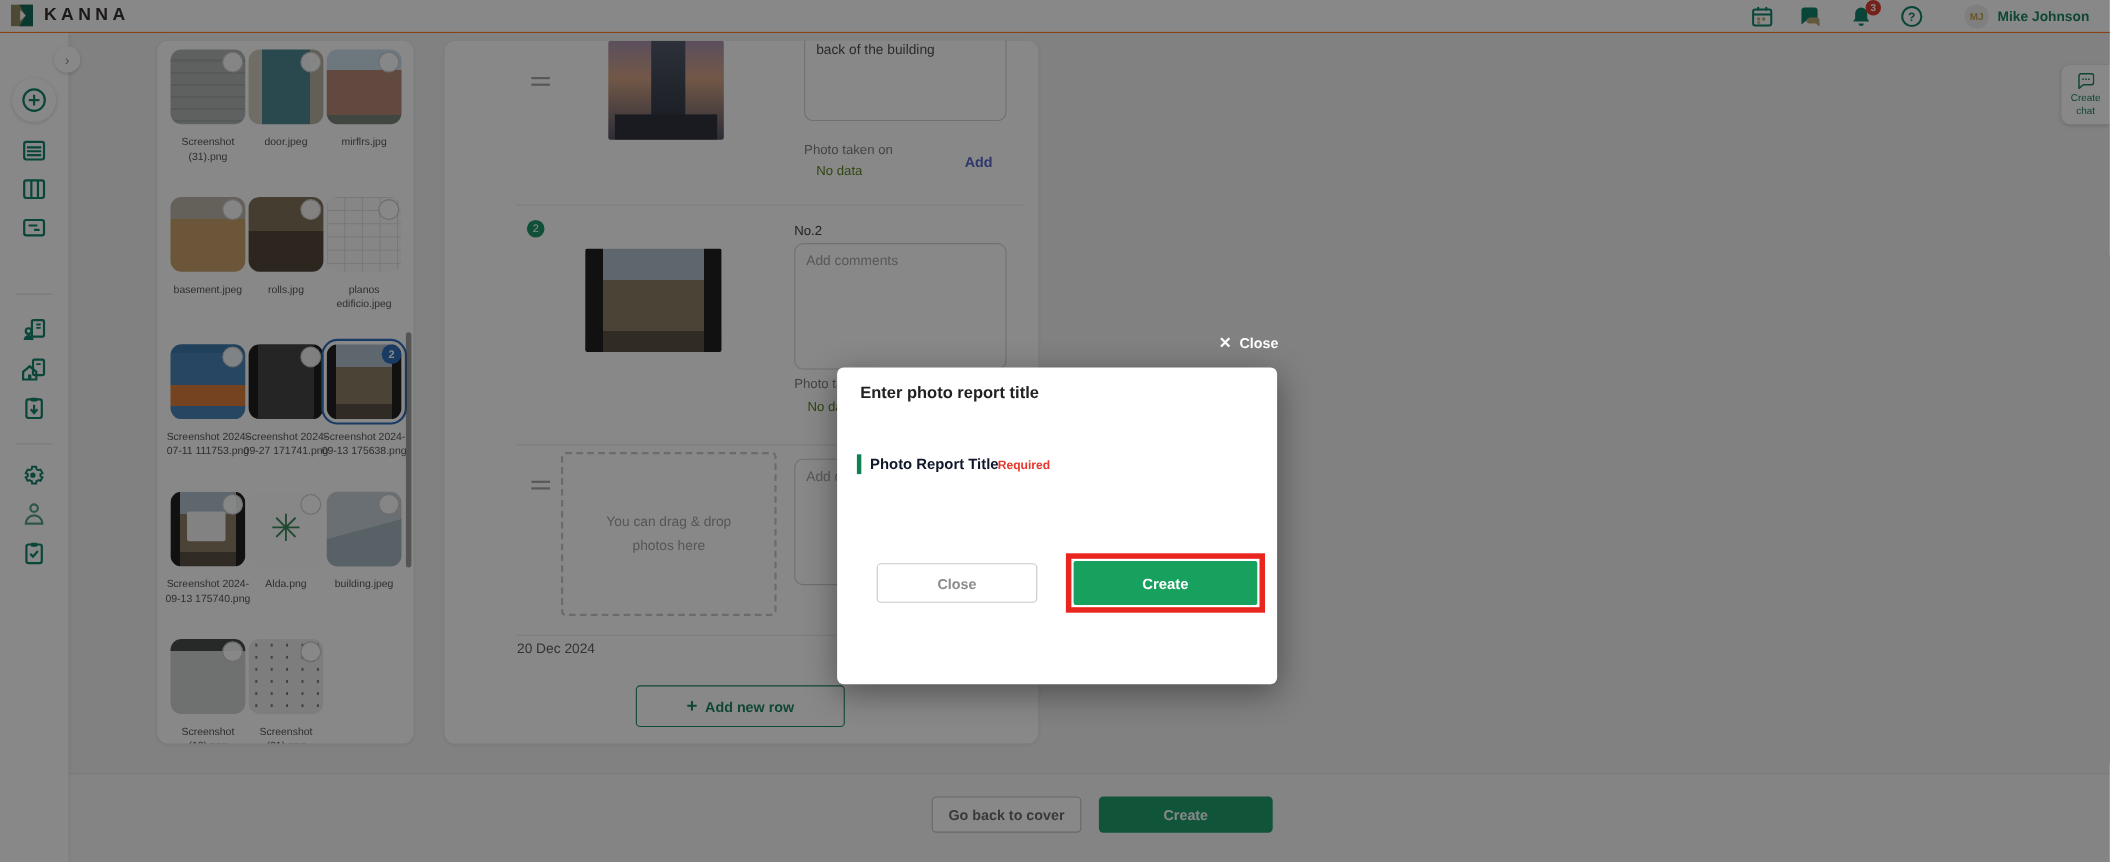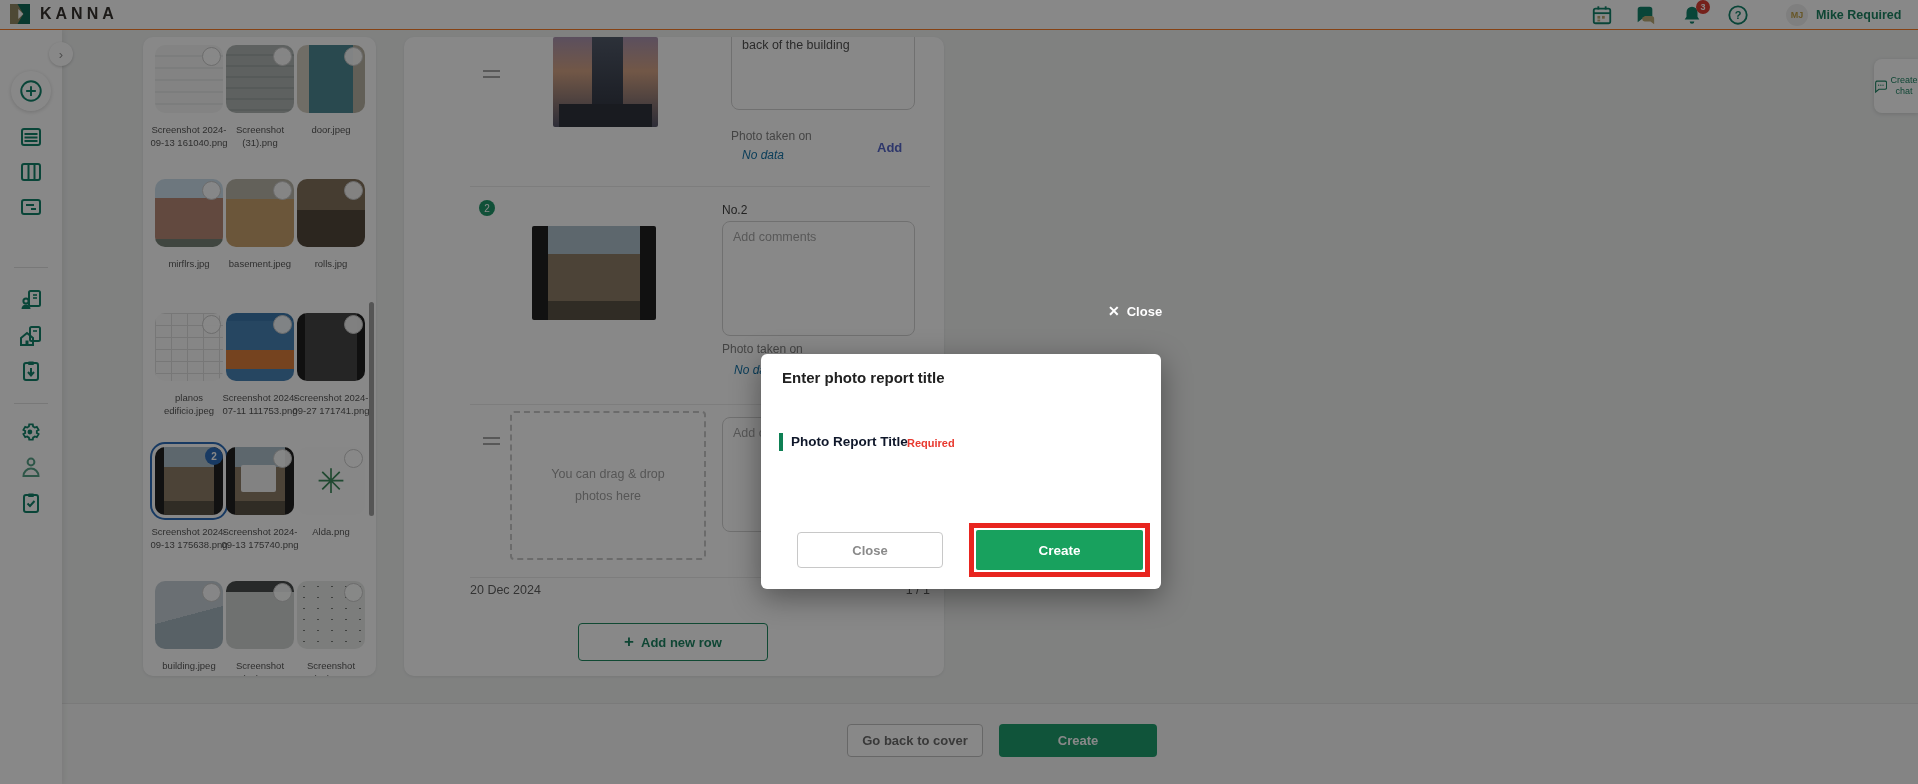--- a/index.html
+++ b/index.html
@@ -54,45 +54,45 @@
   .report { position:absolute; left:404px; top:37px; width:540px; height:639px; background:#fff; border-radius:10px; box-shadow:0 1px 3px rgba(0,0,0,.08); overflow:hidden; z-index:3; }
   .drag-handle { position:absolute; width:17px; height:8px; border-top:2px solid #9e9e9e; border-bottom:2px solid #9e9e9e; }
   .row-divider { position:absolute; left:66px; right:14px; height:1px; background:#e8e8e8; }
   .row1-img { position:absolute; left:149px; top:0; width:105px; height:90px; border-radius:2px; overflow:hidden;
     background:linear-gradient(180deg,#a58daa 0%,#d29d7c 38%,#4a4a5e 100%); }
   .row1-img::before { content:""; position:absolute; left:37%; top:0; width:30%; height:78%; background:linear-gradient(180deg,#475061,#262b38); }
   .row1-img::after { content:""; position:absolute; left:6%; bottom:0; width:88%; height:26%; background:#20252f; }
   .comment-box { position:absolute; border:1px solid #cfcfcf; border-radius:8px; background:#fff; padding:8px 10px; font-size:12.5px; color:#444; }
   .placeholder-text { color:#9e9e9e; }
   .meta-label { position:absolute; font-size:12px; color:#777; }
-  .meta-value { position:absolute; font-size:12px; color:#0369a1;font-style:italic; }
+  .meta-value { position:absolute; font-size:12px; color:#4d7c0f; }
   .add-link { position:absolute; font-size:13px; font-weight:bold; color:#4a5cc5; }
   .row-num-badge { position:absolute; left:75px; top:163px; width:16px; height:16px; border-radius:50%; background:#0f8f5e; color:#fff; font-size:10px; display:flex; align-items:center; justify-content:center; }
   .row-title { position:absolute; font-size:12px; color:#333; }
   .row2-img { position:absolute; left:128px; top:189px; width:124px; height:94px; border-radius:2px; }
   .dropzone { position:absolute; left:106px; top:374px; width:196px; height:149px; border:2px dashed #c4c4c4; border-radius:4px; display:flex; align-items:center; text-align:center; font-size:12.5px; color:#9a9a9a; line-height:1.7; padding:0 30px; }
   .report-date { position:absolute; left:66px; top:546px; font-size:12.5px; color:#555; }
   .page-indicator { position:absolute; right:14px; top:546px; font-size:12.5px; color:#555; }
   .add-row-btn { position:absolute; left:174px; top:586px; width:190px; height:38px; background:#fff; border:1px solid #0e8054; border-radius:4px; color:#0c7a57; font-size:13px; font-weight:bold; display:flex; align-items:center; justify-content:center; gap:7px; }
   .add-row-btn::before { content:"+"; font-size:17px; font-weight:bold; }
 
   
   .bottom-strip { position:absolute; left:0; top:703px; width:1918px; height:81px; background:#f6f7f6; border-top:1px solid #e2e2e2; z-index:2;padding-left:23px; }
   .back-btn { position:absolute; left:847px; top:20px; width:136px; height:33px; background:#fff; border:1px solid #bdbdbd; border-radius:4px; color:#616161; font-size:13px; font-weight:bold; display:flex; align-items:center; justify-content:center; }
   .create-btn-bottom { position:absolute; left:999px; top:20px; width:158px; height:33px; background:#0f9663; border:none; border-radius:4px; color:#fff; font-size:13px; font-weight:bold; display:flex; align-items:center; justify-content:center; }
 
   
-  .chat-tab { position:absolute; left:1874px; top:59px; width:44px; height:54px; background:#fff; border-radius:8px 0 0 8px; box-shadow:0 1px 4px rgba(0,0,0,.15); display:flex; flex-direction:row; align-items:center; justify-content:center; gap:3px; z-index:3; }
+  .chat-tab { position:absolute; left:1874px; top:59px; width:44px; height:54px; background:#fff; border-radius:8px 0 0 8px; box-shadow:0 1px 4px rgba(0,0,0,.15); display:flex; flex-direction:column; align-items:center; justify-content:center; gap:3px; z-index:3; }
   .chat-tab-label { font-size:9px; line-height:1.25; color:#0c7a57; text-align:center; width:34px; }
 
   
   .backdrop { position:absolute; inset:0; background:rgba(18,18,18,.5); z-index:50; }
   .modal-close-top { position:absolute; left:1108px; top:303px; z-index:60; color:#fff; font-size:13px; font-weight:bold; display:flex; align-items:center; gap:7px; }
   .modal-close-top::before { content:"✕"; font-size:14px; font-weight:bold; }
-  .modal { position:absolute; left:761px; top:334px; width:400px; height:235px; background:#fff; border-radius:6px; box-shadow:0 8px 30px rgba(0,0,0,.4); z-index:60;margin-top:20px; }
+  .modal { position:absolute; left:761px; top:334px; width:400px; height:288px; background:#fff; border-radius:6px; box-shadow:0 8px 30px rgba(0,0,0,.4); z-index:60; }
   .modal-title { position:absolute; left:21px; top:15px; font-size:15px; font-weight:bold; color:#212121; }
   .field-bar { position:absolute; left:18px; top:79px; width:4px; height:18px; background:#0e8054; }
   .field-label { position:absolute; left:30px; top:80px; font-size:13.5px; font-weight:bold; color:#0f172a; }
   .required-tag { position:absolute; left:146px; top:83px; font-size:11px; font-weight:bold; color:#e8392f; }
   .annotation { border:5px solid #e8251f; background:#fff; }
   .anno-input { position:absolute; left:18px; top:100px; width:368px; height:52px; padding:3px; }
   .modal-input { width:100%; height:100%; border:1.5px solid #0d9a5f; border-radius:3px; font-size:13px; color:#1c1c1c; padding:0 11px; outline:none; font-family:"Liberation Sans", sans-serif; }
   .modal-cancel { position:absolute; left:36px; top:178px; width:146px; height:36px; background:#fff; border:1px solid #c8c8c8; border-radius:4px; color:#8a8a8a; font-size:13px; font-weight:bold; display:flex; align-items:center; justify-content:center; }
   .anno-create { position:absolute; left:208px; top:169px; width:181px; height:54px; padding:2px; }
   .modal-create { width:100%; height:100%; background:#18a15e; border:none; border-radius:2px; color:#fff; font-size:13.5px; font-weight:bold; display:flex; align-items:center; justify-content:center; }
@@ -136,21 +136,21 @@
   </div>
 
   <svg class="tb-icon" style="left:1727px" viewBox="0 0 24 24">
     <circle cx="12" cy="12" r="9.5" fill="none" stroke="#00795f" stroke-width="2"></circle>
     <text x="12" y="16.5" font-size="12" font-weight="bold" text-anchor="middle" fill="#00795f" font-family="Liberation Sans, sans-serif">?</text>
   </svg>
 
   <div class="avatar">
     <span>MJ</span>
   </div>
-  <span class="user-name">Mike Required</span>
+  <span class="user-name">Mike Johnson</span>
 </div>
 
 <div class="sidebar">
   <div class="sb-expand">›</div>
 
   <div class="sb-add">
     <svg width="26" height="26" viewBox="0 0 24 24">
       <circle cx="12" cy="12" r="9" fill="none" stroke="#00795f" stroke-width="1.8"></circle>
       <line x1="12" y1="7.5" x2="12" y2="16.5" stroke="#00795f" stroke-width="1.8"></line>
       <line x1="7.5" y1="12" x2="16.5" y2="12" stroke="#00795f" stroke-width="1.8"></line>
@@ -215,26 +215,20 @@
   <svg class="sb-icon" style="top:461px" viewBox="0 0 24 24">
     <rect x="5" y="4" width="14" height="17" rx="2" fill="none" stroke="#00795f" stroke-width="2"></rect>
     <rect x="9" y="2.5" width="6" height="3.5" rx="1" fill="#00795f"></rect>
     <polyline points="8.5,12.5 11,15 15.5,10" fill="none" stroke="#00795f" stroke-width="2"></polyline>
   </svg>
 </div>
 
 <div class="gallery">
   <div class="photo-grid">
       <div class="photo-item">
-        <div class="thumb v-screenshot-light">
-          <span class="check-circle"></span>
-        </div>
-        <div class="caption">Screenshot 2024-09-13 161040.png</div>
-      </div>
-      <div class="photo-item">
         <div class="thumb v-screenshot-gray">
           <span class="check-circle"></span>
         </div>
         <div class="caption">Screenshot (31).png</div>
       </div>
       <div class="photo-item">
         <div class="thumb v-door">
           <span class="check-circle"></span>
         </div>
         <div class="caption">door.jpeg</div>

